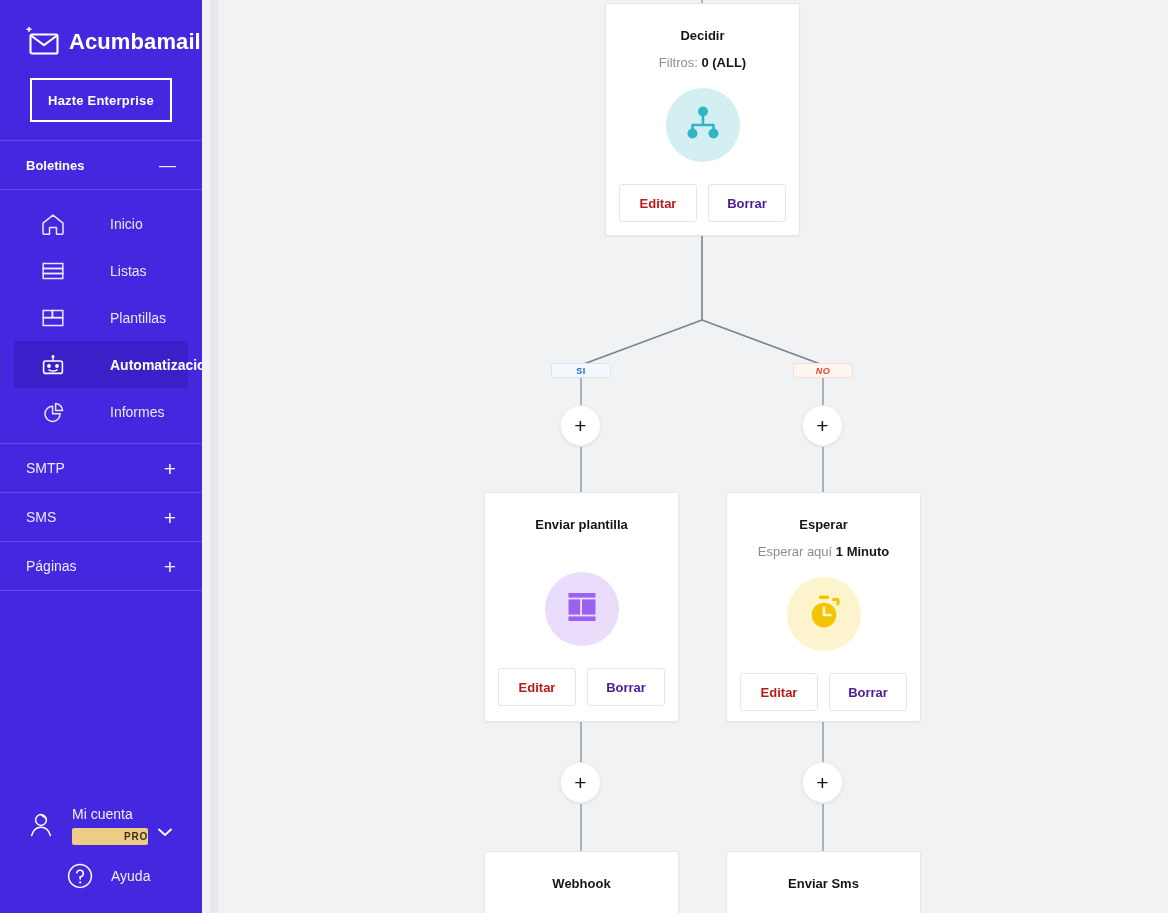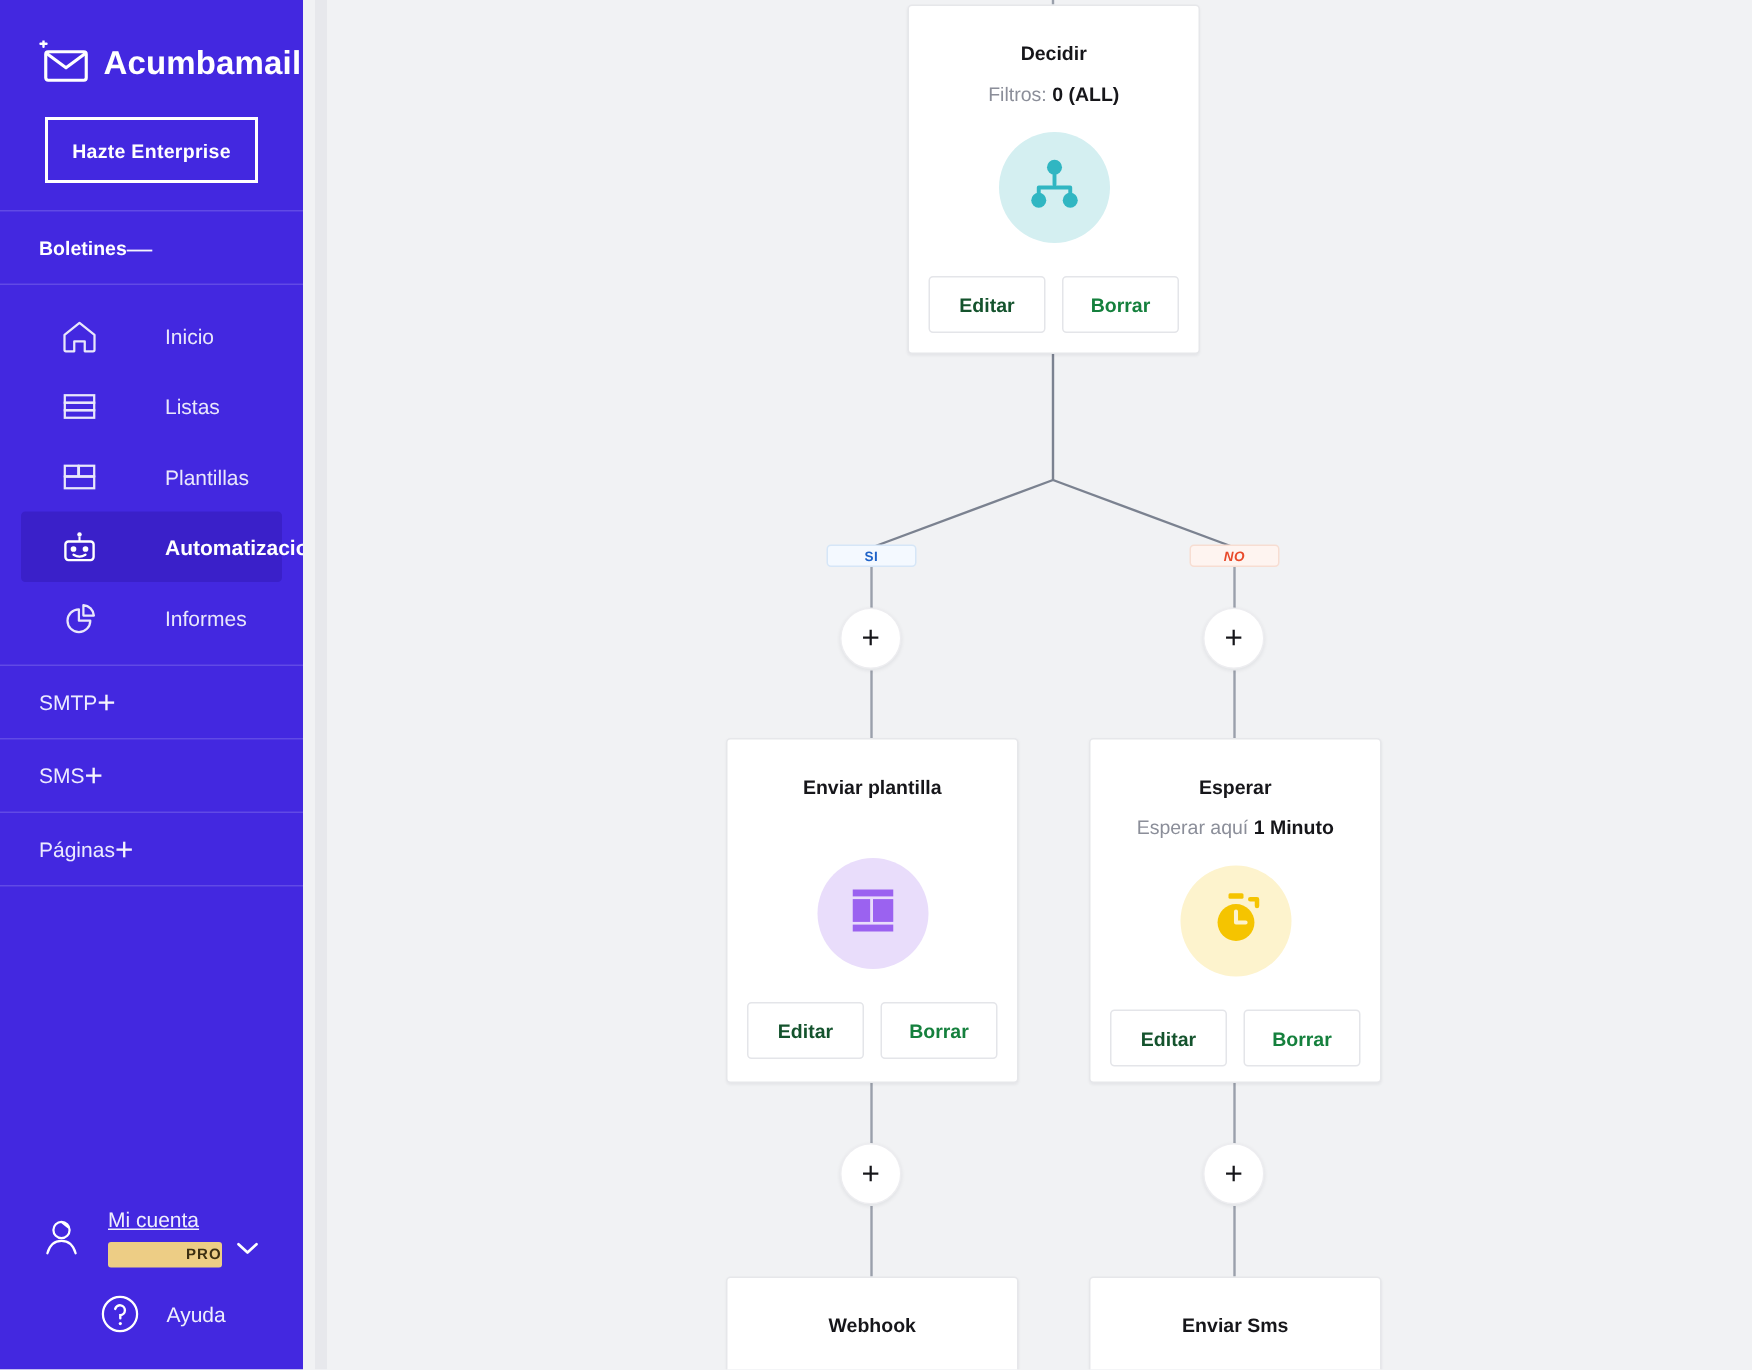--- a/index.html
+++ b/index.html
@@ -33,21 +33,21 @@
   .cta-wrap { padding: 12px 30px 0 30px; }
   .cta {
     display: block; width: 142px; height: 44px;
     border: 2px solid #ffffff; background: transparent;
     color: #ffffff; font-size: 13px; font-weight: bold;
     font-family: "Liberation Sans", sans-serif;
     cursor: pointer; letter-spacing: .2px;
   }
   .sep { height: 1px; background: rgba(255,255,255,.16); }
   .sect-head {
-    height: 48px; display: flex; align-items: center; 
+    height: 48px; display: flex; align-items: center; justify-content: space-between;
     padding: 0 26px 0 26px;
     font-size: 13px; font-weight: bold; color: #fff;
     cursor: pointer;
   }
   .sect-head .sign { font-size: 17px; font-weight: 400; line-height: 1; color:#fff; opacity:.95;}
   .sect-head.plain { font-weight: 400; font-size: 14px; color: #eceaff; }
   .sect-head.plain .sign { font-size: 21px; font-weight: 300; }
 
   .nav { padding: 10px 0 8px 0; }
   .nav-item {
@@ -62,21 +62,21 @@
     background: #3a20c9; color: #ffffff;
   }
   .nav-item.active .ni-label { font-weight: bold; }
 
   .footer-area { position: absolute; left: 0; bottom: 0; width: 202px; padding-bottom: 10px;}
   .acct {
     display: flex; align-items: center; padding: 6px 0 6px 26px; cursor: pointer; position: relative;
   }
   .acct .av { width: 30px; height: 30px; flex: 0 0 30px; }
   .acct .acct-txt { margin-left: 16px; }
-  .acct .acct-name { font-size: 14px; color: #efeefd; line-height: 17px; text-decoration: underline; }
+  .acct .acct-name { font-size: 14px; color: #efeefd; line-height: 17px; }
   .pro-badge {
     display: inline-block; margin-top: 5px;
     background: #edcd85; color: #3c2f12;
     font-size: 10px; font-weight: bold; letter-spacing: .8px;
     padding: 3px 0; width: 76px; text-align: right; border-radius: 2px;
   }
   .chev { position: absolute; right: 30px; top: 26px; color: #fff; font-size: 13px; }
   .help {
     display: flex; align-items: center; padding: 10px 0 12px 26px; cursor: pointer; margin-left: 39px;
   }
@@ -117,22 +117,22 @@
   .card-actions {
     display: flex; gap: 11px; margin-top: 22px;
   }
   .btn {
     min-width: 78px; height: 38px; padding: 0 16px;
     background: #fff; border: 1px solid #e4e5e9; border-radius: 3px;
     font-family: "Liberation Sans", sans-serif;
     font-size: 13px; font-weight: bold; cursor: pointer;
     display: flex; align-items: center; justify-content: center;
   }
-  .btn.edit { color: #14532d; }
-  .btn.del  { color: #15803d; }
+  .btn.edit { color: #b91c1c; }
+  .btn.del  { color: #4c1d95; }
 
   .branch-label {
     position: absolute; width: 60px; height: 15px;
     border-radius: 3px; font-size: 9px; font-weight: bold;
     display: flex; align-items: center; justify-content: center;
     letter-spacing: .4px;
   }
   .branch-yes { background: #f4f9ff; border: 1px solid #d6e6f7; color: #1f63c8; }
   .branch-no  { background: #fef4f0; border: 1px solid #f7ddd2; color: #e8492a; font-style: italic; }
 

